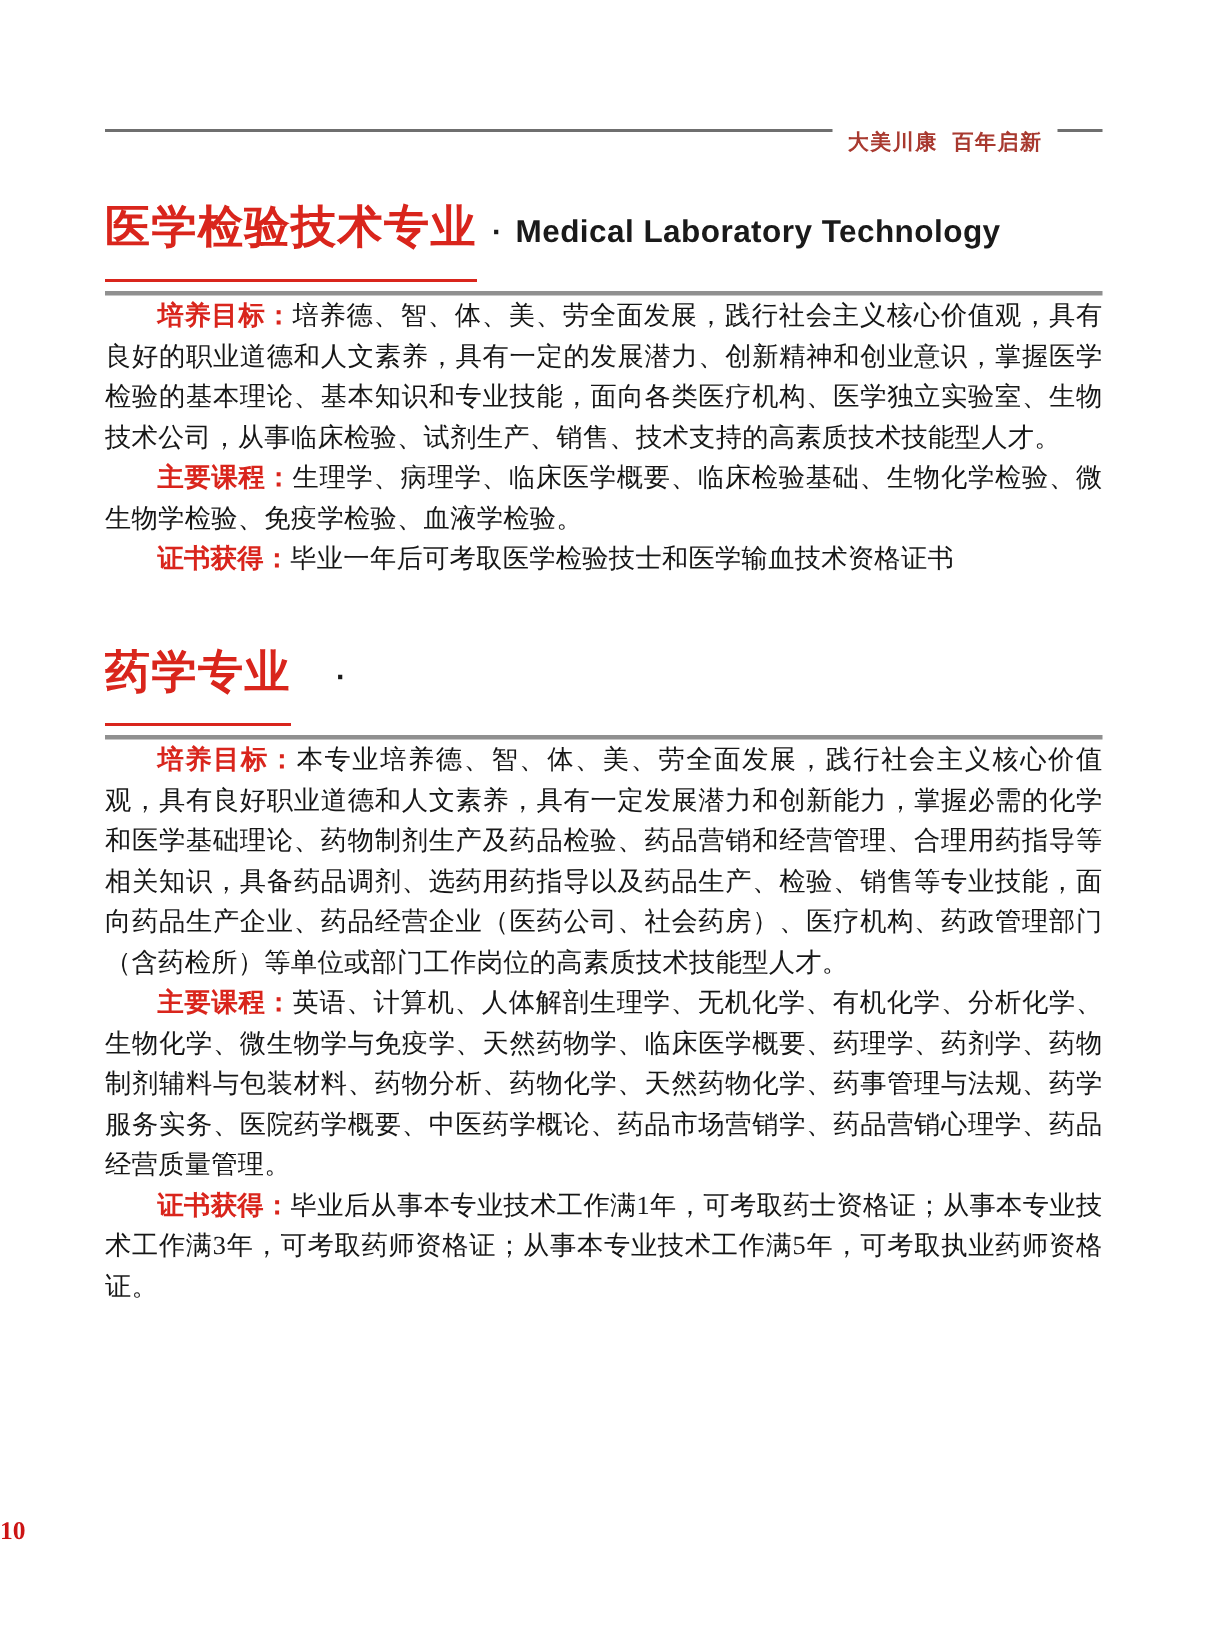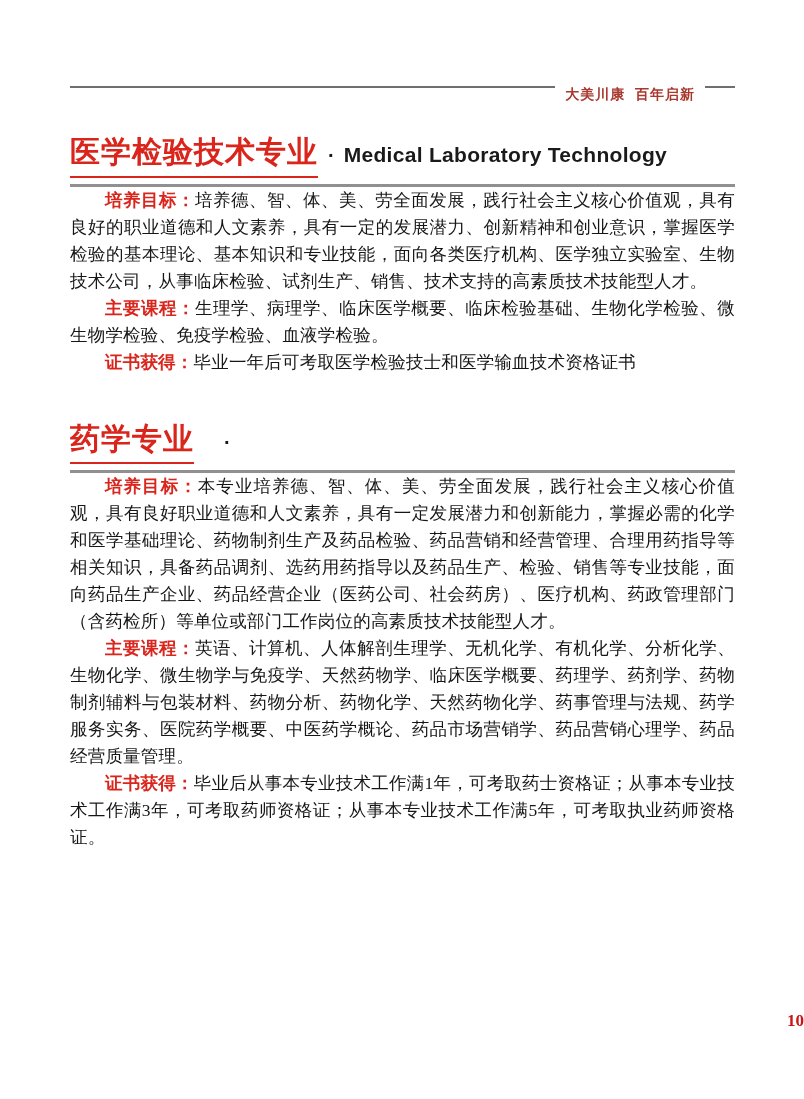--- a/index.html
+++ b/index.html
@@ -44,21 +44,21 @@
     margin-top: 32px;
   }
   .section-2 .section-title { margin-top: 47px; gap: 20px; }
   .title-zh {
     font-family: "Liberation Sans", "DejaVu Sans", sans-serif;
     font-weight: 700;
     font-size: 30px;
     line-height: 1.05;
     color: #d9251c;
     border-bottom: 2px solid #d9251c;
-    padding-bottom: 8px;
+    padding-bottom: 18px;
     letter-spacing: 1px;
   }
   .title-dot {
     font-family: "Liberation Sans", "DejaVu Sans", sans-serif;
     font-weight: 700;
     font-size: 20px;
     color: #1a1a1a;
     margin: 0 9px 0 10px;
   }
   .title-en {
@@ -81,21 +81,21 @@
     font-family: "Liberation Sans", "DejaVu Sans", sans-serif;
     font-weight: 700;
     font-style: normal;
     color: #d9251c;
   }
   
   .page-number {
     position: absolute;
     left: 0; right: 0;
     bottom: 68px;
-    text-align: right;
+    text-align: left;
     font-family: "Liberation Serif", "DejaVu Serif", serif;
     font-weight: 700;
     font-size: 17px;
     color: #cc1414;
   }
 </style>
 </head>
 <body>
 
 <div class="page">

